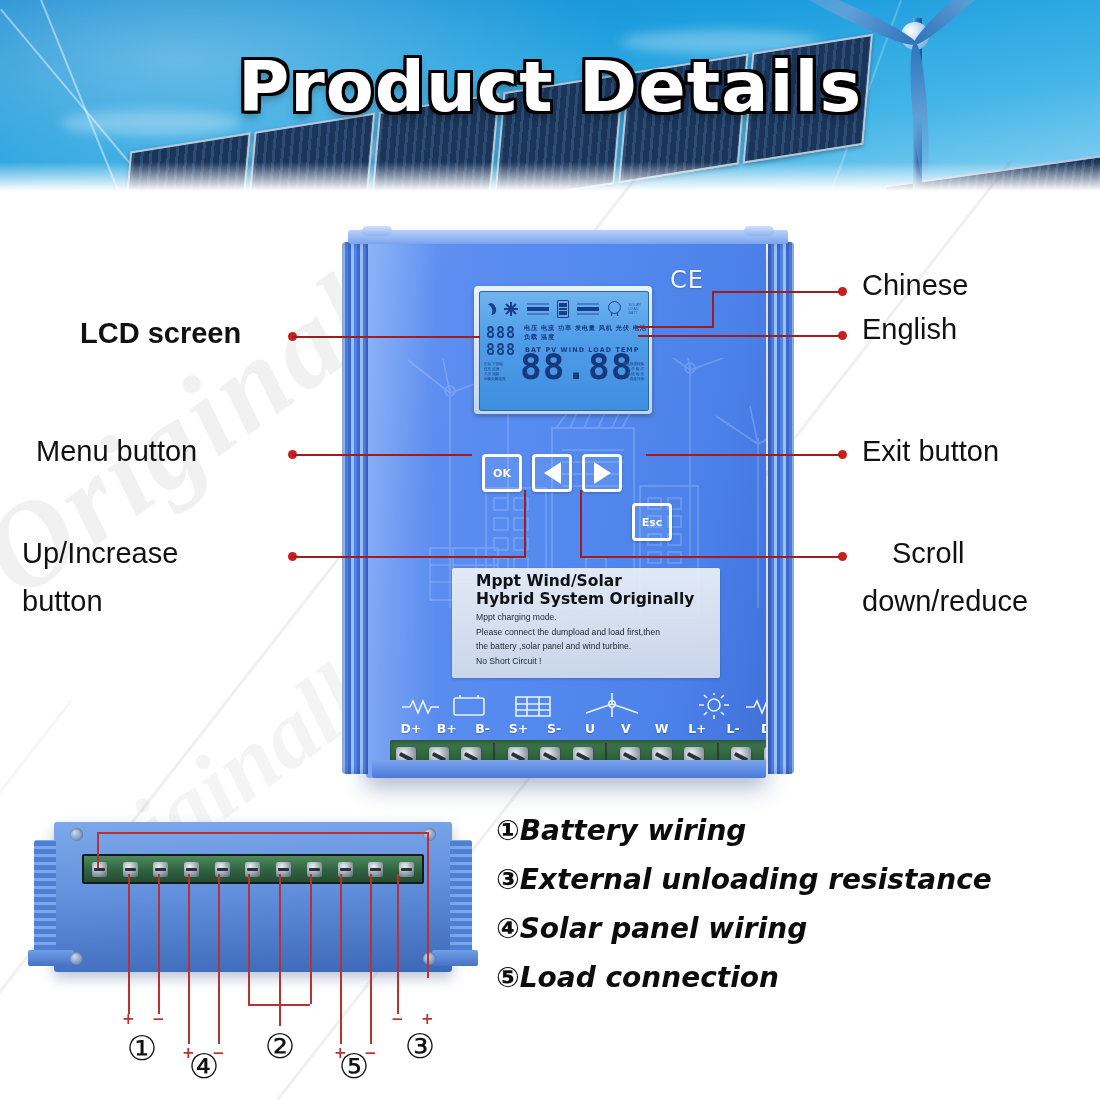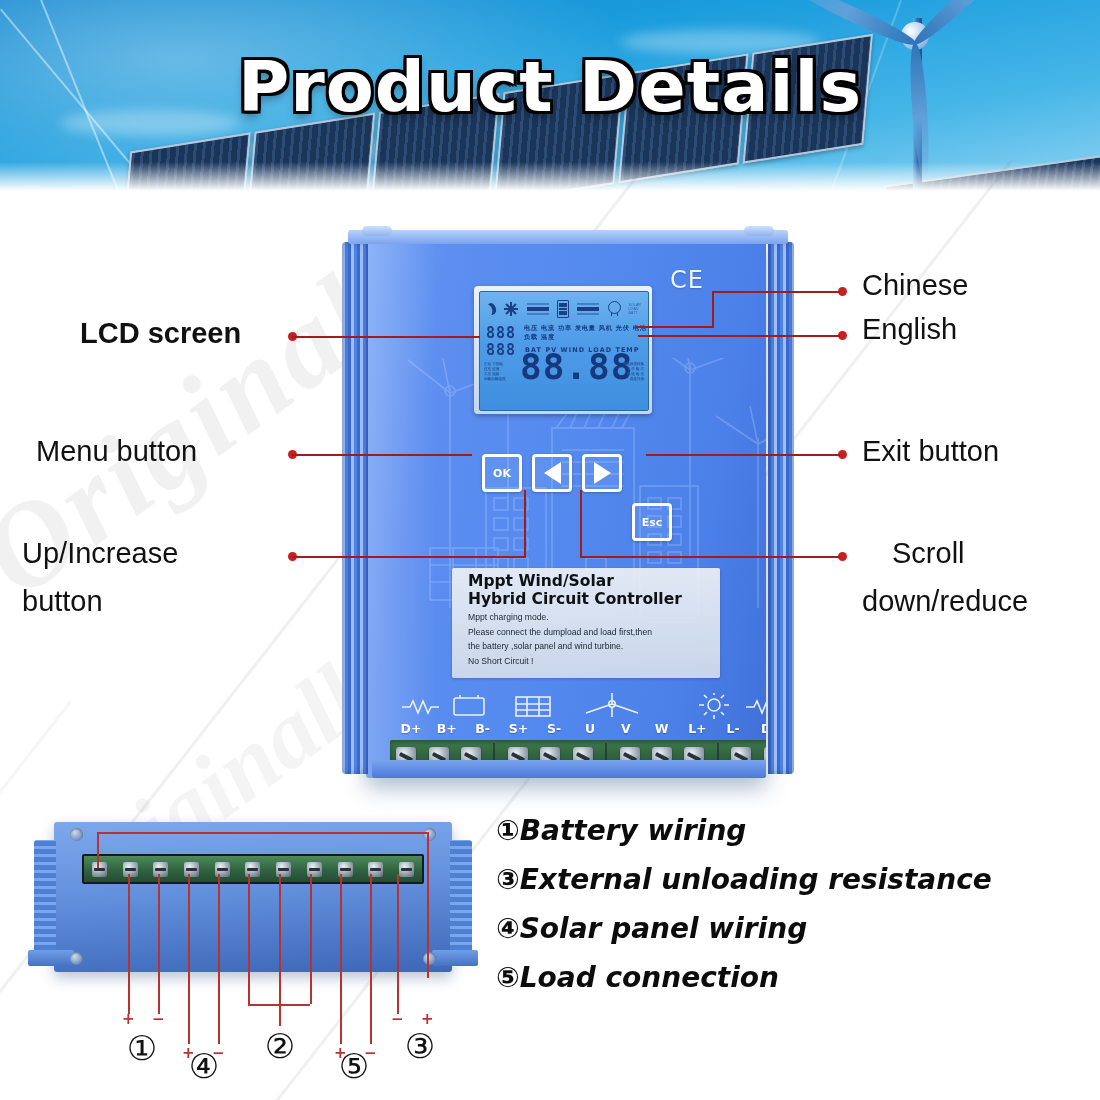--- a/index.html
+++ b/index.html
@@ -207,21 +207,21 @@
   }
   .tri{width:0;height:0;border-top:11px solid transparent;border-bottom:11px solid transparent;}
   .tri-l{border-right:17px solid #ffffff;}
   .tri-r{border-left:17px solid #ffffff;}
 
   
   .plate{
     position:absolute;left:86px;top:330px;width:268px;height:110px;
     background:linear-gradient(180deg,rgba(236,240,246,.93),rgba(214,222,234,.90));
     border-radius:2px;box-shadow:0 1px 3px rgba(0,0,0,.2);
-    padding:5px 16px;box-sizing:border-box;
+    padding:5px 24px;box-sizing:border-box;
   }
   .plate h1{margin:0;font-size:15.5px;line-height:17.5px;font-weight:bold;color:#0e1116;
     font-family:"DejaVu Sans","Liberation Sans",sans-serif;}
   .plate p{margin:4px 0 0 0;font-size:8.6px;line-height:10.6px;color:#1b2430;
     font-family:"Liberation Sans",sans-serif;}
 
   
   .term-icons{position:absolute;left:30px;top:455px;width:388px;height:26px;}
   .term-labels{position:absolute;left:30px;top:483px;width:388px;height:16px;
     display:flex;justify-content:space-between;}
@@ -494,21 +494,21 @@
       <div class="btn" style="left:166px;top:216px;">
         <div class="tri tri-l"></div>
       </div>
       <div class="btn" style="left:216px;top:216px;">
         <div class="tri tri-r"></div>
       </div>
       <div class="btn" style="left:266px;top:232px;margin-top:33px;">Esc</div>
 
       <div class="plate">
         <h1>Mppt Wind/Solar</h1>
-        <h1>Hybrid Circuit Controller</h1>
+        <h1>Hybrid System Originally</h1>
         <p>Mppt charging mode.</p>
         <p>Please connect the dumpload and load first,then</p>
         <p>the battery ,solar panel and wind turbine.</p>
         <p>No Short Circuit !</p>
       </div>
 
       <svg class="term-icons" viewBox="0 0 388 26">
         <g stroke="#eaf1ff" stroke-width="1.6" fill="none">
 
           <path d="M6 14 h8 l3 -6 l5 12 l5 -12 l5 12 l3 -6 h8"></path>

